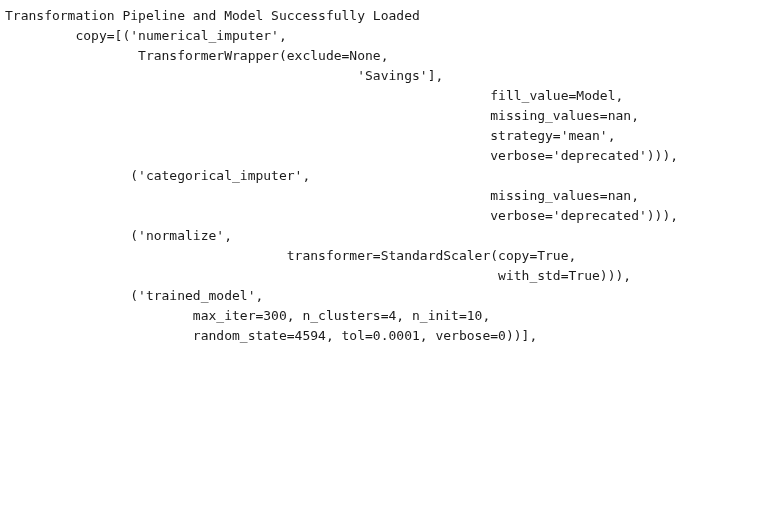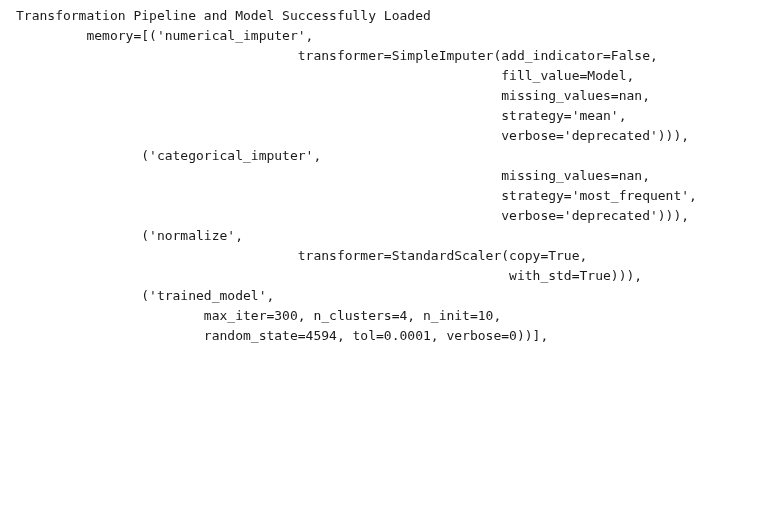--- a/index.html
+++ b/index.html
@@ -25,41 +25,41 @@
   }
   .line {
     display: block;
     height: 20px;
     line-height: 20px;
     font-family: "DejaVu Sans Mono", "Liberation Mono", monospace;
     font-size: 13.0px;
     letter-spacing: 0px;
     color: #1a1a1a;
     white-space: pre;
-    padding-left: 16px;
+    padding-left: 5px;
     margin: 0;
   }
   .status-line {
     color: #1a1a1a;
   }
 </style>
 </head>
 <body>
 
 <div id="console-output">
   <span class="line status-line">Transformation Pipeline and Model Successfully Loaded</span>
-  <span class="line">         memory=[('numerical_imputer',</span>
-  <span class="line">                                    transformer=SimpleImputer(add_indicator=False,</span>
+  <span class="line">         copy=[('numerical_imputer',</span>
+  <span class="line">                 TransformerWrapper(exclude=None,</span>
+  <span class="line">                                             'Savings'],</span>
   <span class="line">                                                              fill_value=Model,</span>
   <span class="line">                                                              missing_values=nan,</span>
   <span class="line">                                                              strategy='mean',</span>
   <span class="line">                                                              verbose='deprecated'))),</span>
   <span class="line">                ('categorical_imputer',</span>
   <span class="line">                                                              missing_values=nan,</span>
-  <span class="line">                                                              strategy='most_frequent',</span>
   <span class="line">                                                              verbose='deprecated'))),</span>
   <span class="line">                ('normalize',</span>
   <span class="line">                                    transformer=StandardScaler(copy=True,</span>
   <span class="line">                                                               with_std=True))),</span>
   <span class="line">                ('trained_model',</span>
   <span class="line">                        max_iter=300, n_clusters=4, n_init=10,</span>
   <span class="line">                        random_state=4594, tol=0.0001, verbose=0))],</span>
 </div>
 
 </body></html>

